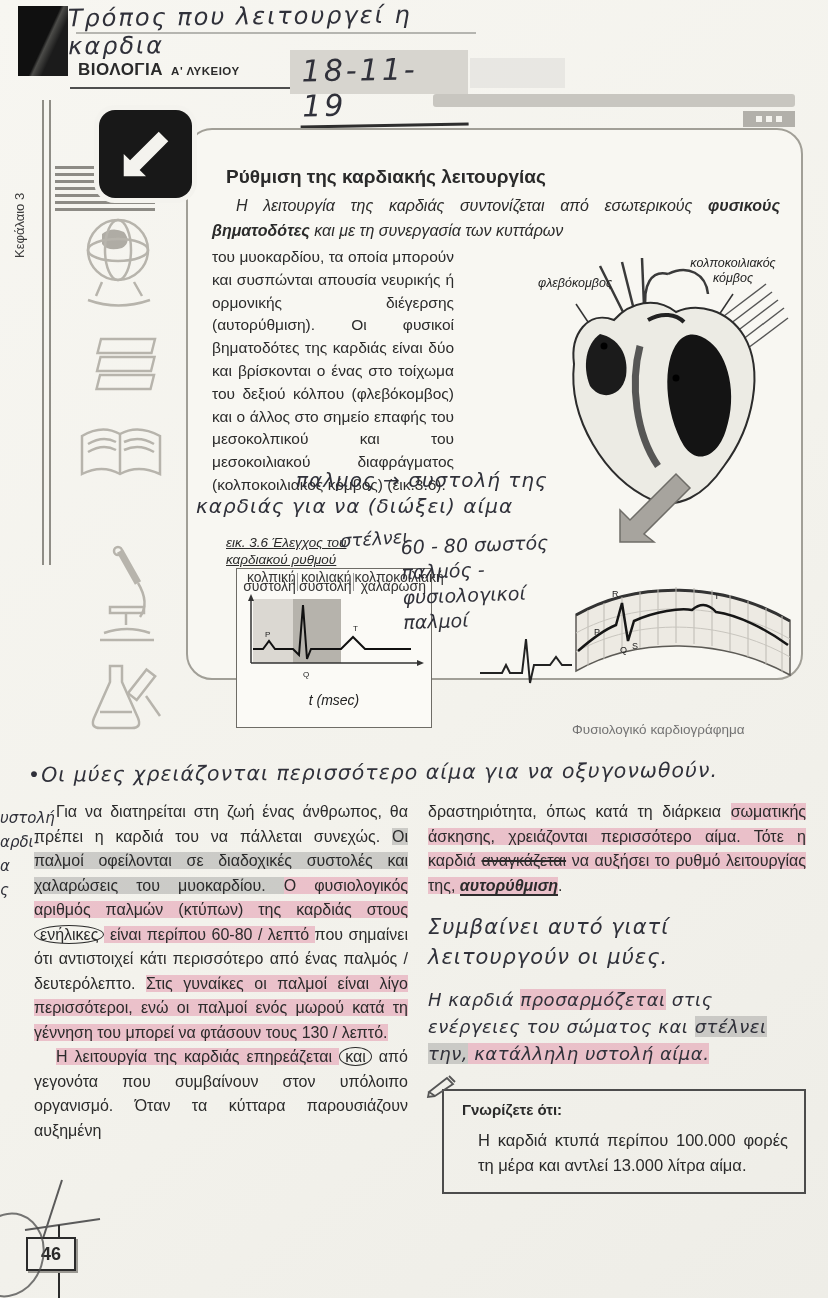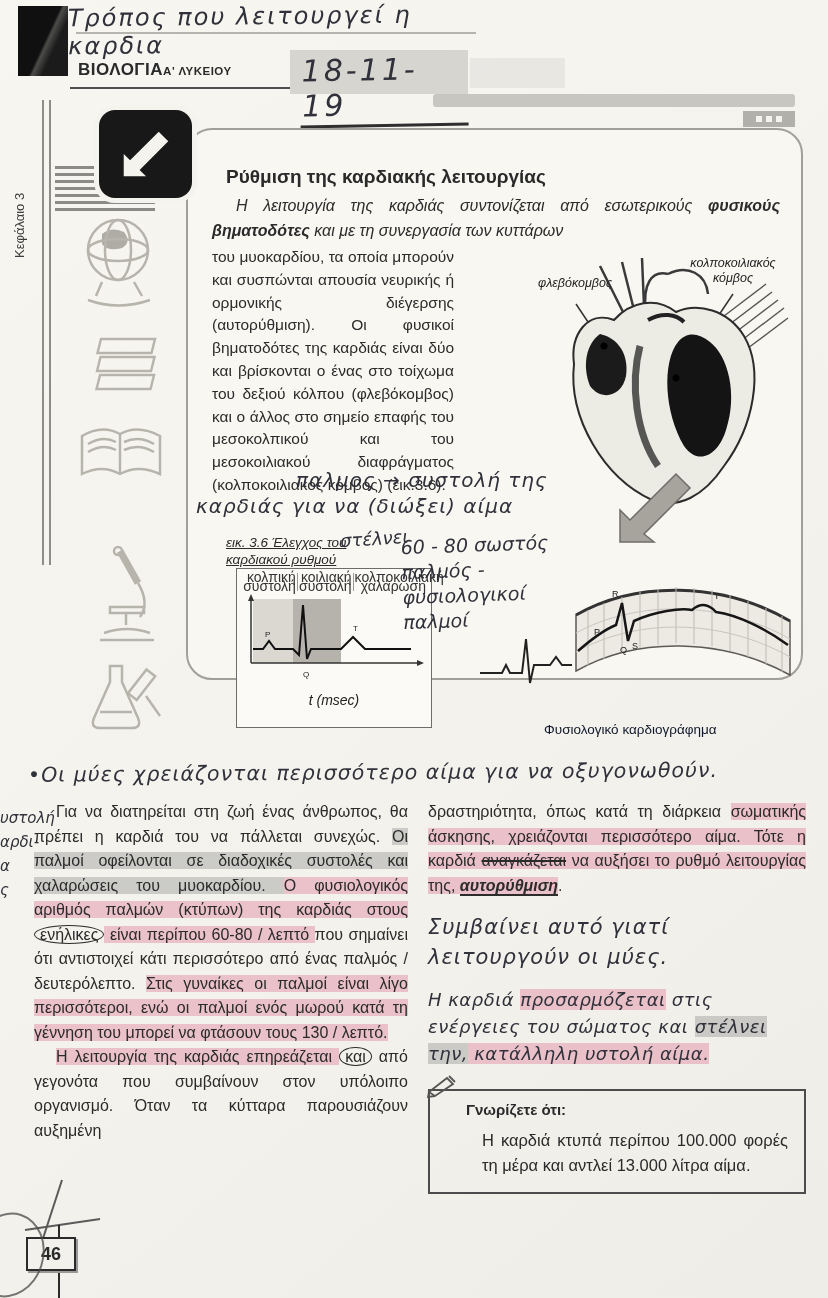--- a/index.html
+++ b/index.html
@@ -14,21 +14,21 @@
   .hl-gray { background:rgba(140,140,140,.38); -webkit-box-decoration-break:clone; box-decoration-break:clone; }
   .circled { border:1.5px solid #2c2c2c; border-radius:50%; padding:0 5px; }
   .crossed { text-decoration:line-through; text-decoration-thickness:2px; }
   .und { font-weight:bold; border-bottom:2.5px solid #2c2c2c;font-style:italic; }
 
   #hand-title { left:68px; top:2px; width:440px; font-size:24px; transform:rotate(-.6deg); letter-spacing:2px; }
   #title-rule { left:76px; top:32px; width:400px; height:1.5px; background:#8a8a86; opacity:.6; }
   #corner-mark { left:18px; top:6px; width:50px; height:70px;
                  background:linear-gradient(115deg,#101010 52%,#4c4c49 56%,#1b1b1b 68%); }
   #subject { left:78px; top:60px; font-size:17px; font-weight:bold; letter-spacing:.5px; }
-  #grade { font-size:11.5px; margin-left:0; letter-spacing:.5px; }
+  #grade { font-size:11.5px; margin-left:8px; letter-spacing:.5px; }
   #header-rule { left:70px; top:87px; width:362px; height:2px; background:#4e4e4e; }
   #date-wrap { left:290px; top:50px; width:178px; height:44px; background:#d7d5cf; }
   #date-text { position:absolute; left:10px; top:2px; font-size:30px; letter-spacing:3px;
                border-bottom:3px solid #2e2e2e; transform:rotate(-1deg); padding:0 6px 2px 2px; }
   #date-ghost { left:470px; top:58px; width:95px; height:30px; background:#e0deda; opacity:.6; }
   #top-bar { left:433px; top:94px; width:362px; height:13px; background:#c8c6c0; border-radius:3px; }
   #dots-box { left:743px; top:111px; width:52px; height:16px; background:#b2b0aa;
               display:flex; gap:4px; align-items:center; justify-content:center; }
   .dot-sq { width:6px; height:6px; background:#f4f3ee; }
 
@@ -51,21 +51,21 @@
               border-radius:26px; background:#f8f7f2; z-index:2; }
   #main-box > div { position:absolute; }
   .bx-title { left:38px; top:36px; font-size:19px; font-weight:bold; }
   .bx-intro { left:24px; top:64px; width:568px; text-indent:24px;font-style:italic; }
   .bx-body  { left:24px; top:116px; width:242px; font-size:15.5px; line-height:22.8px; }
   .bx-note1a { left:108px; top:338px; font-size:20px; letter-spacing:1px; z-index:3; }
   .bx-note1b { left:8px; top:364px; font-size:20px; letter-spacing:1px; z-index:3; }
   .bx-caption { left:38px; top:404px; width:172px; font-size:13.5px; font-style:italic; line-height:17px;text-decoration:underline; }
   .bx-send { left:152px; top:398px; font-size:18px; transform:rotate(-4deg); z-index:4; }
   .bx-rate { left:214px; top:402px; width:180px; font-size:19px; line-height:25px; transform:rotate(-2deg); z-index:4; }
-  .band-caption { left:356px; top:592px; font-size:13.5px; color:#0f172a; }
+  .band-caption { left:384px; top:592px; font-size:13.5px; color:#737373; }
 
   #inset { left:48px; top:438px; width:196px; height:160px; border:1.5px solid #6e6c66;
            background:#fbfaf6; padding:4px 4px 2px; z-index:2; }
   .inset-labels { display:flex; font-size:14px; line-height:9px; text-align:right; color:#333; margin-bottom:2px; }
   .inset-cell { width:30%; padding:0 1px; }
   .inset-cell + .inset-cell { border-left:1px solid #999; }
   .inset-cell:last-child { width:40%; }
   .inset-axis { font-size:14px; font-style:italic; text-align:center; margin-top:1px; color:#222; }
 
   #figure { left:340px; top:120px; width:265px; height:315px; }
@@ -77,21 +77,21 @@
   #muscles-note { left:28px; top:760px; width:794px; font-size:20.5px; transform:rotate(-.4deg); letter-spacing:1px; }
   #margin-notes { left:0px; top:806px; width:38px; font-size:15px; line-height:24px; }
 
   #columns { left:34px; top:800px; width:772px; display:flex; gap:20px; }
   .colL { width:374px; } .colR { width:378px; }
   .colL p { text-indent:22px; }
   .r-note-a { margin-top:14px; font-size:21px; line-height:30px; letter-spacing:1px; }
   .r-note-b { margin-top:14px; font-size:18px; line-height:27px; letter-spacing:.5px; }
   #knowbox-wrap { margin-top:12px; position:relative; padding-top:10px; }
   #pencil-icon { position:absolute; left:-4px; top:-8px; }
-  #knowbox { border:2px solid #4c4c4c; padding:10px 16px 14px 36px; background:transparent; }
+  #knowbox { border:2px solid #4c4c4c; padding:10px 16px 14px 18px; background:transparent;margin-left:14px; }
   .kb-label { font-size:15px; font-weight:bold; margin-bottom:10px; }
   .kb-text { font-size:16.5px; line-height:25px; padding-left:16px; text-align:justify; }
 
   #pagenum-box { left:26px; top:1237px; width:50px; height:34px; border:2.5px solid #2b2b2b;
                  display:flex; align-items:center; justify-content:center; font-size:18px; font-weight:bold;
                  background:#f2f1ec; box-shadow:2px 2px 0 #9b9993; z-index:3; }
   #pagenum-vline { left:58px; top:1225px; width:2px; height:73px; background:#2b2b2b; z-index:1; }
   #oval-mark { left:-28px; top:1212px; width:72px; height:86px; border:2.5px solid #4a4a4a;
                border-radius:50%; transform:rotate(18deg); opacity:.75; z-index:4; }
   #pen-cross { left:20px; top:1175px; }

